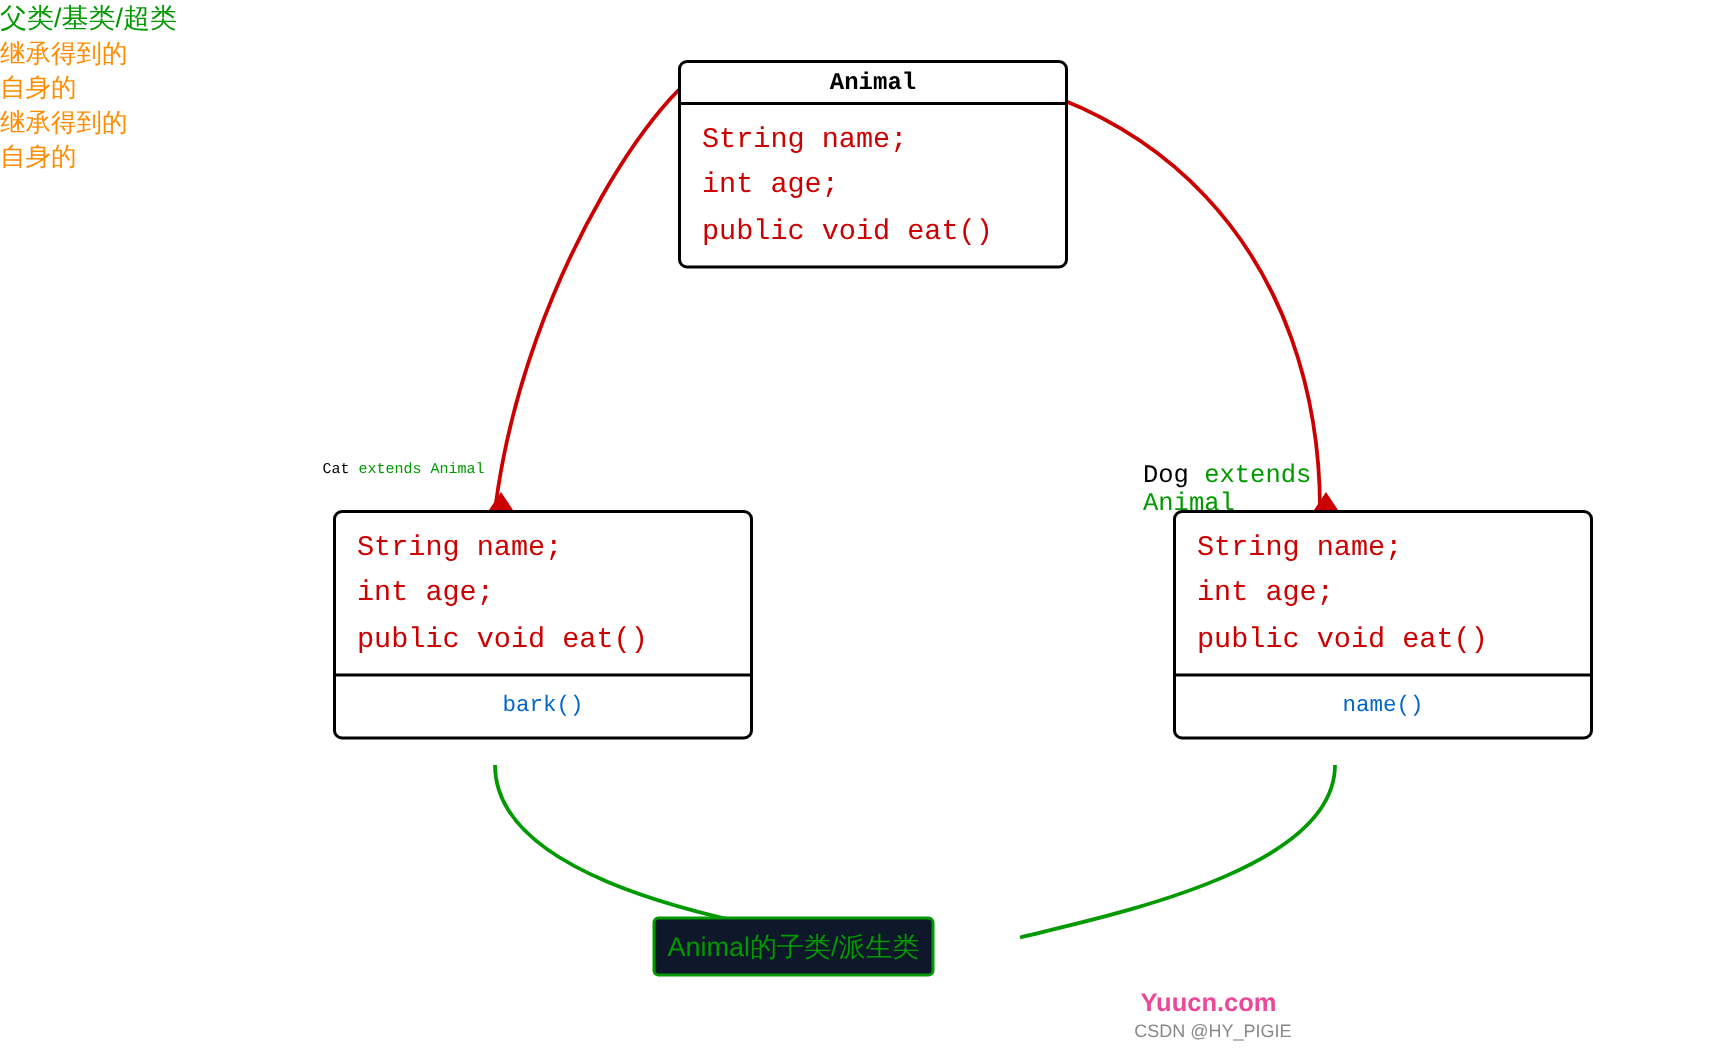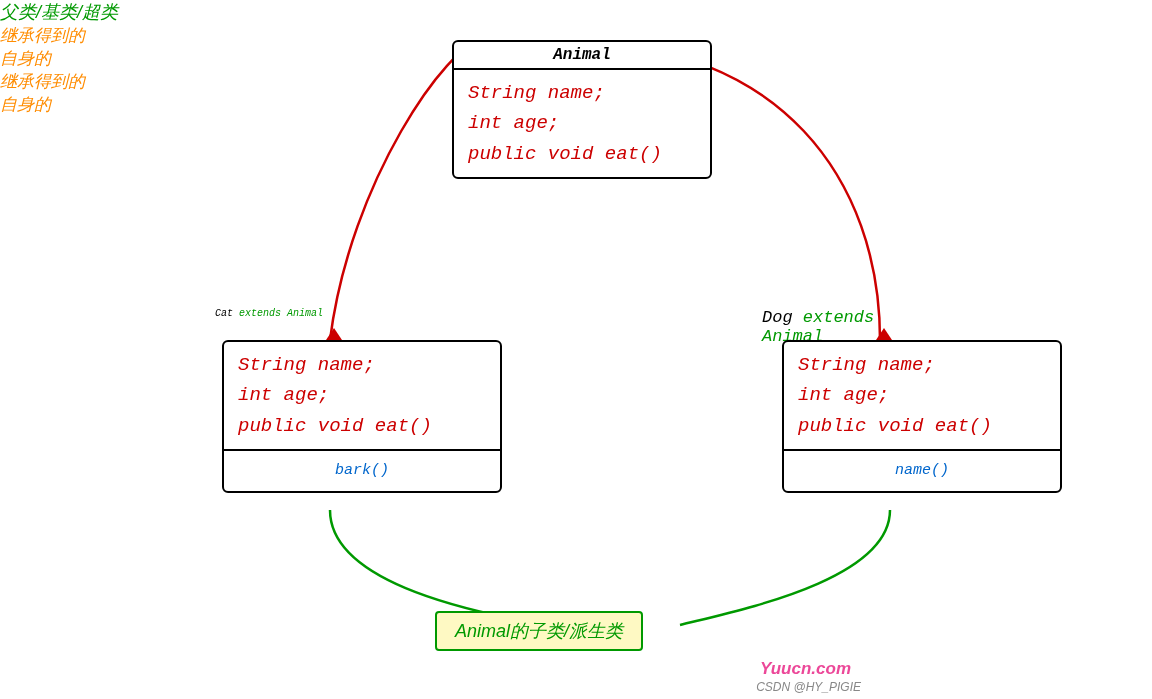--- a/index.html
+++ b/index.html
@@ -9,21 +9,20 @@
       background: #fff;
       font-family: 'Courier New', monospace;
       position: relative;
       overflow: hidden;
     }
 
     .diagram-container {
       position: relative;
       width: 921px;
       height: 699px;
-      font-style: italic;
     }
 
     
     .arrows-svg {
       position: absolute;
       top: 0; left: 0;
       width: 1152px;
       height: 699px;
       pointer-events: none;
     }
@@ -157,25 +156,25 @@
       font-family: SimSun, '宋体', sans-serif;
     }
 
     
     .label-subclass-box {
       position: absolute;
       bottom: 48px;
       left: 435px;
       border: 2px solid #009900;
       border-radius: 4px;
-      padding: 6px 18px;
+      padding: 6px 8px;
       font-size: 18px;
       color: #009900;
       font-family: SimSun, '宋体', sans-serif;
-      background: #fef9c3;
+      background: #0f172a;
     }
 
     
     .label-yuucn {
       position: absolute;
       bottom: 20px;
       right: 70px;
       font-size: 17px;
       color: #ec4899;
       font-family: Arial, sans-serif;

